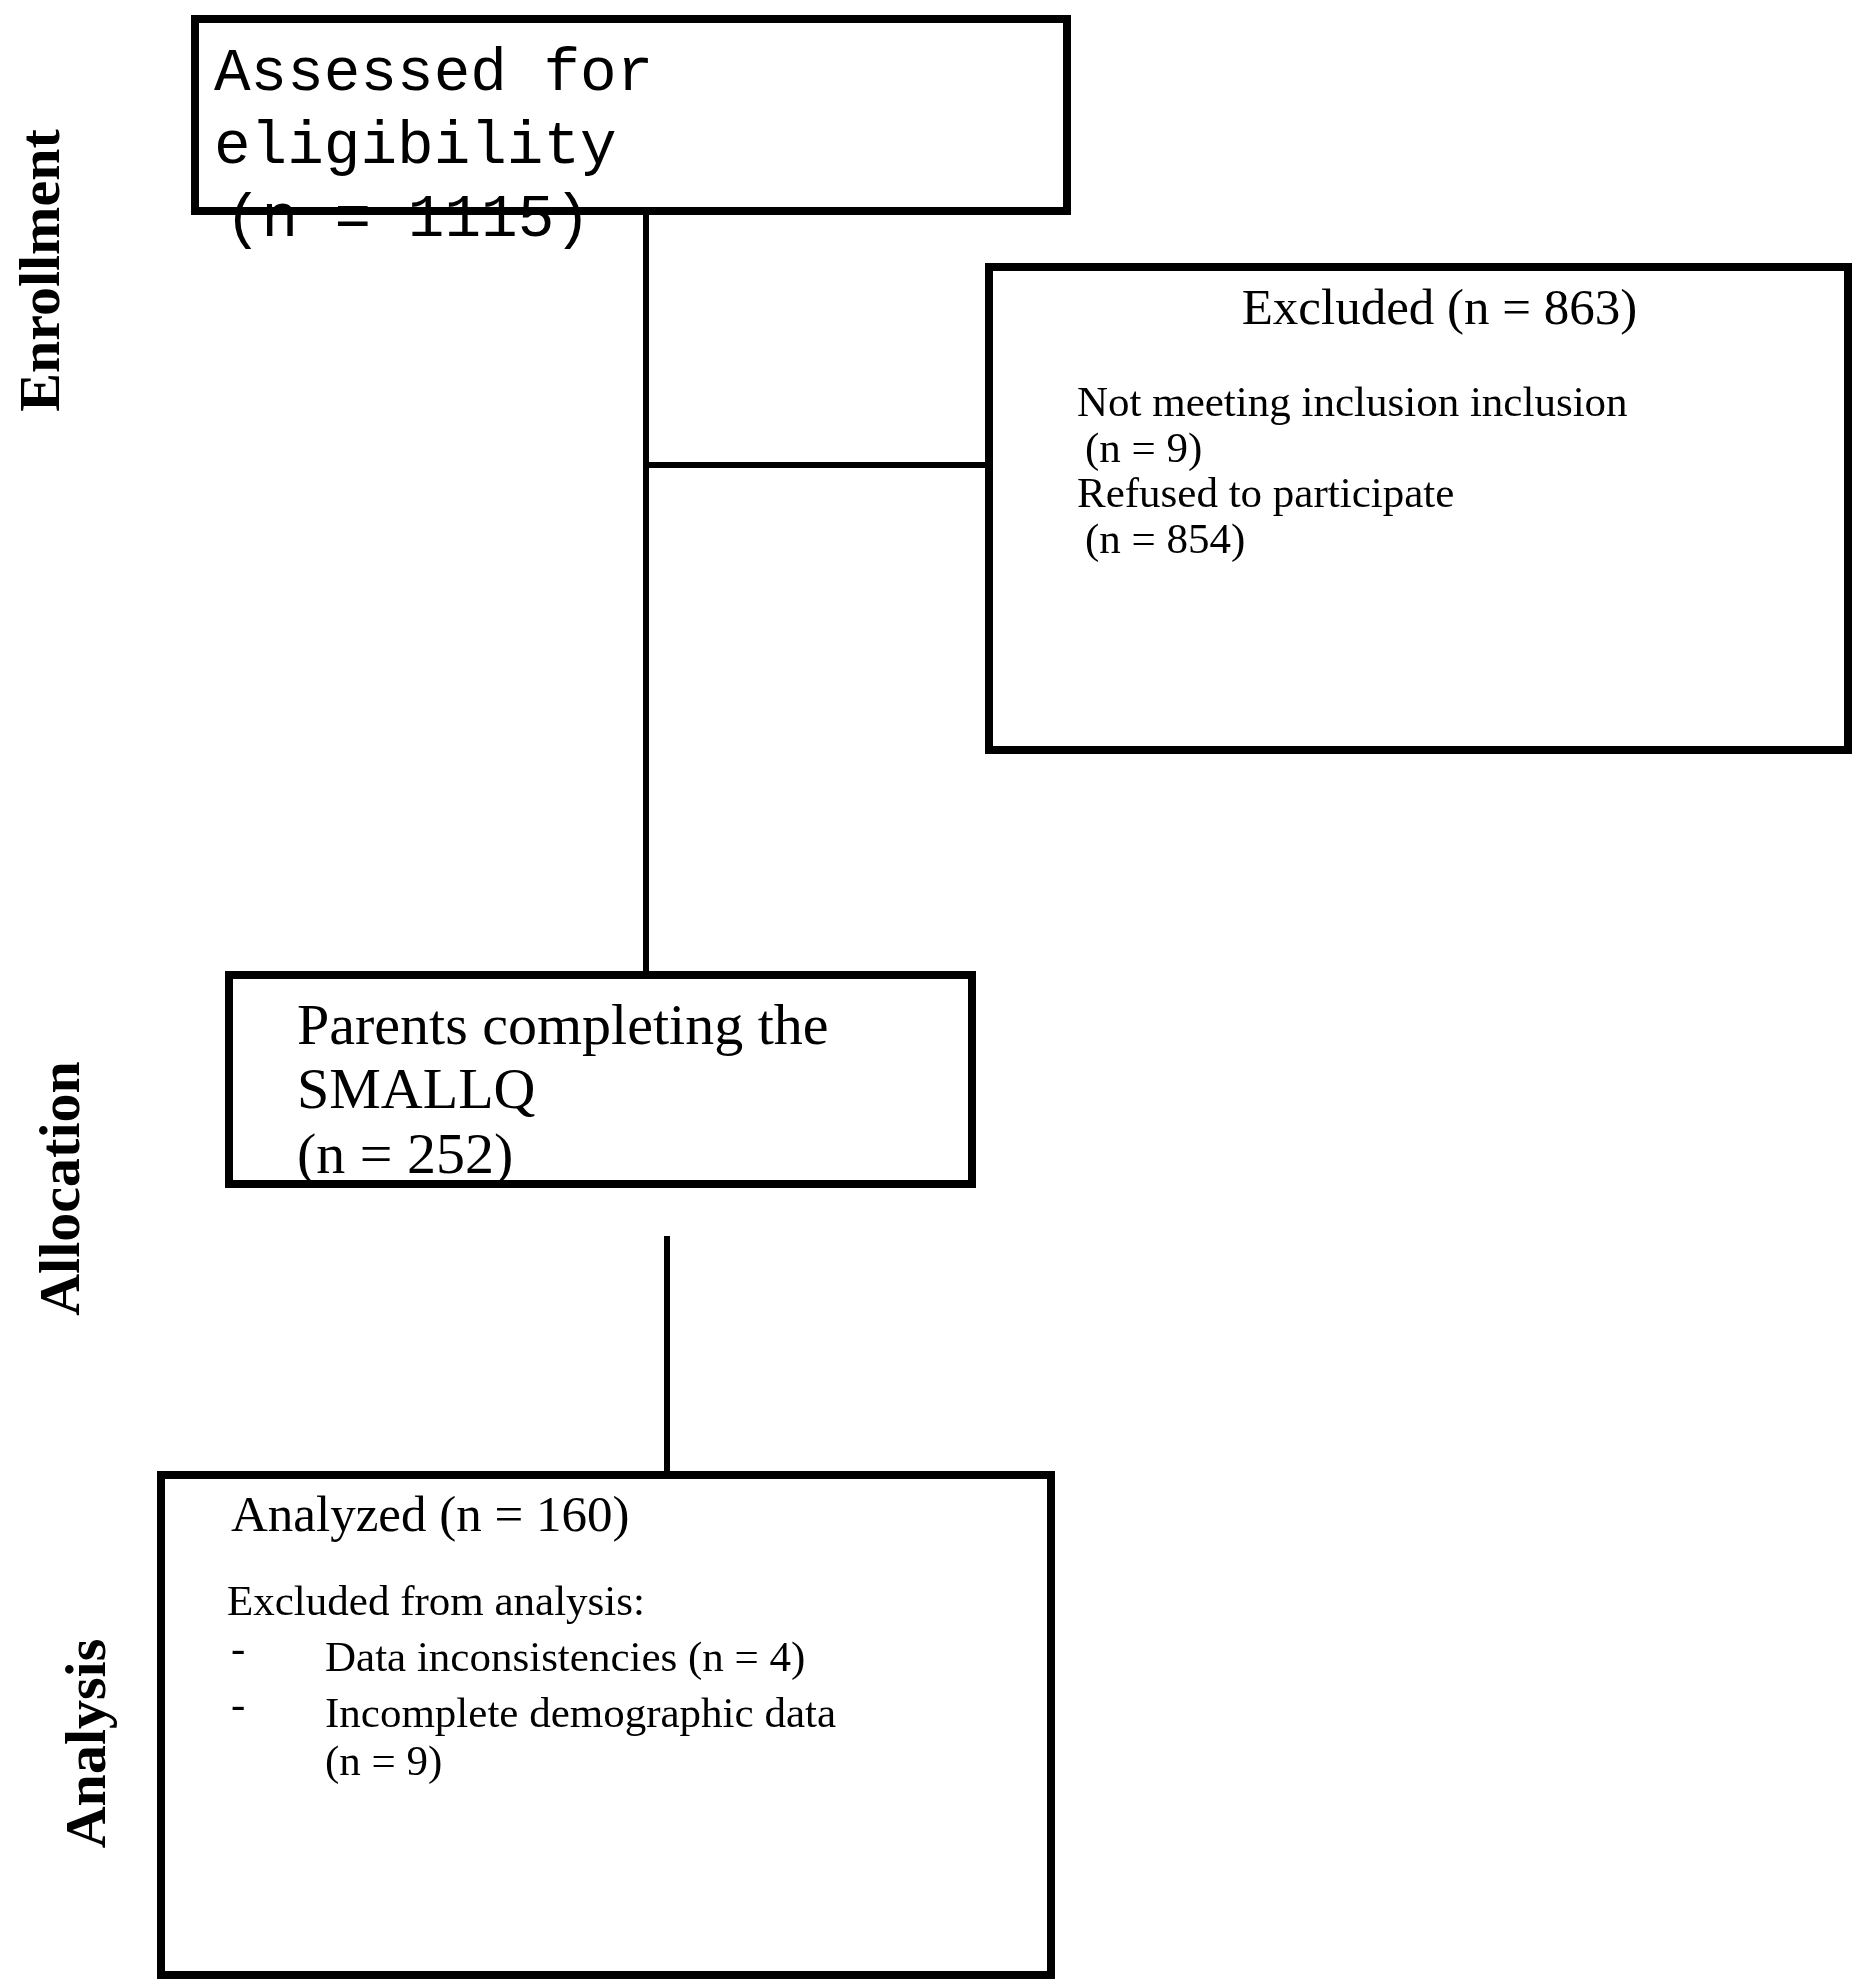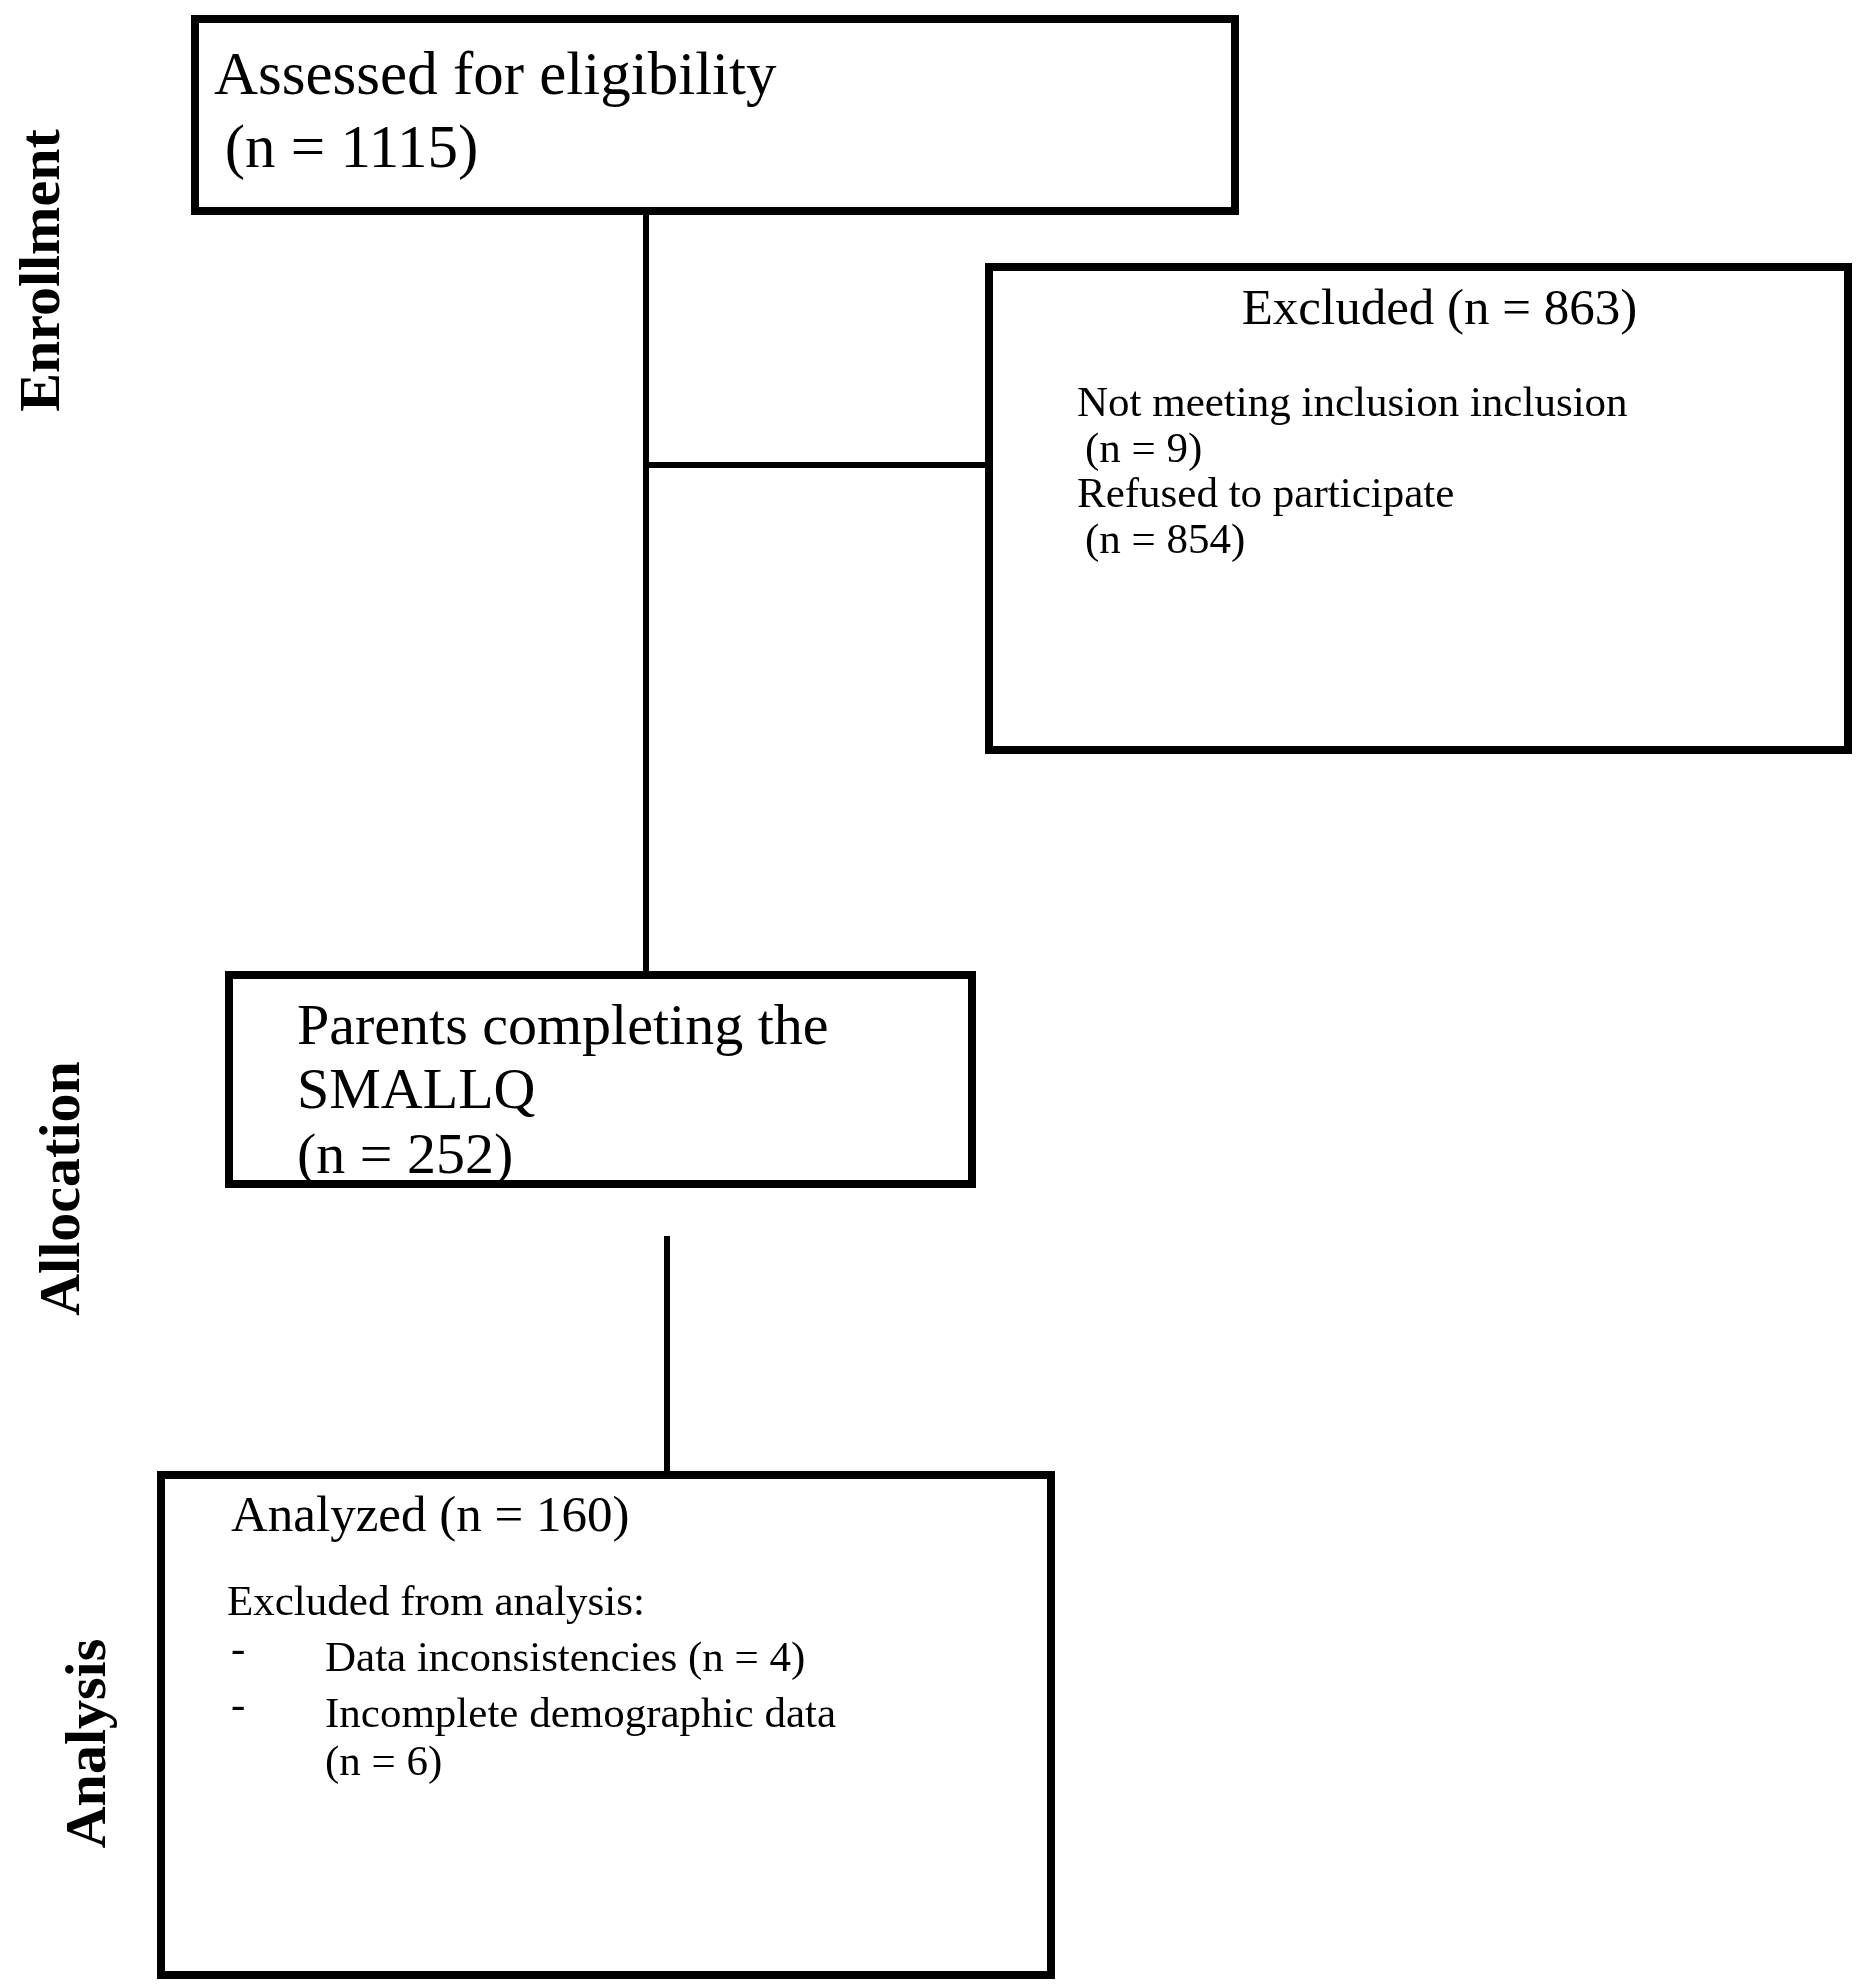--- a/index.html
+++ b/index.html
@@ -32,23 +32,24 @@
     height: 81px;
     line-height: 81px;
     text-align: center;
     font-size: 58px;
     font-weight: bold;
     transform: rotate(-90deg);
     white-space: nowrap;
   }
   
   #box-eligibility {
-    left: 191px; top: 15px; width: 1048px; height: 200px;
+    left: 191px; top: 15px; width: 880px; height: 200px;
     font-size: 61px; line-height: 1.2;
     padding: 13.5px 6.7px 0 15px;
+    font-family: Liberation Mono, monospace;
   }
   #box-eligibility .paren-indent { padding-left: 10.8px; }
   
   #box-excluded {
     left: 985px; top: 263px; width: 867px; height: 491px;
   }
   #box-excluded .heading {
     font-size: 51px; line-height: 1.12;
     margin: 8px 0 0 42px;
     text-align: center;
@@ -129,19 +130,19 @@
   <div class="box" id="box-analyzed">
     <div class="heading">Analyzed (n = 160)</div>
     <div class="subheading">Excluded from analysis:</div>
     <div class="bullets">
       <div class="bullet-row">
         <div class="marker">-</div>
         <div class="btext">Data inconsistencies (n = 4)</div>
       </div>
       <div class="bullet-row">
         <div class="marker">-</div>
-        <div class="btext">Incomplete demographic data (n = 6)</div>
+        <div class="btext">Incomplete demographic data (n = 9)</div>
       </div>
     </div>
   </div>
 
 </div>
 
 
 </body></html>

